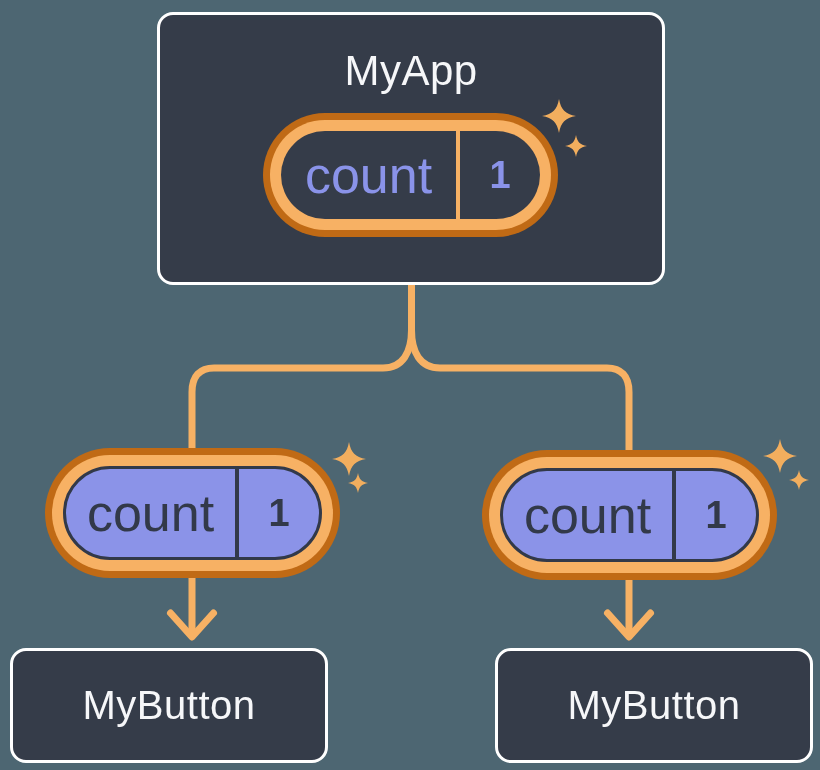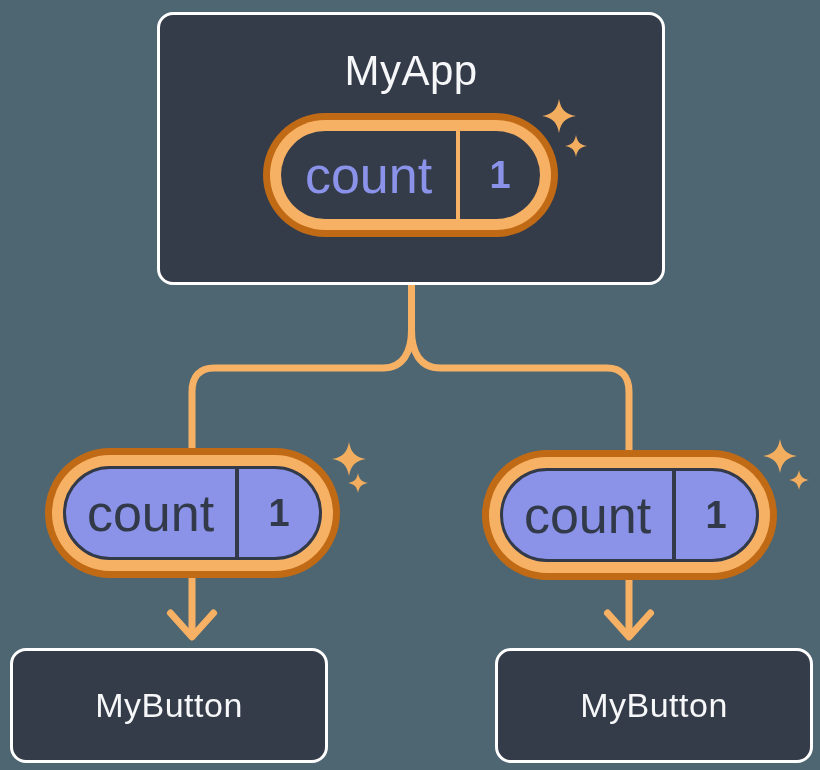--- a/index.html
+++ b/index.html
@@ -46,21 +46,21 @@
     margin-top: 32px;
     text-align: center;
     font-size: 42px;
     font-weight: 500;
     letter-spacing: 0.5px;
   }
   .node--leaf {
     display: flex;
     align-items: center;
     justify-content: center;
-    font-size: 34px;
+    font-size: 40px;
     font-weight: 500;
     letter-spacing: 0.5px;
   }
   .node--leaf-left  { left: 10px;  top: 648px; width: 318px; height: 115px; }
   .node--leaf-right { left: 495px; top: 648px; width: 318px; height: 115px; }
 
   
   .pill {
     position: absolute;
     box-sizing: border-box;

